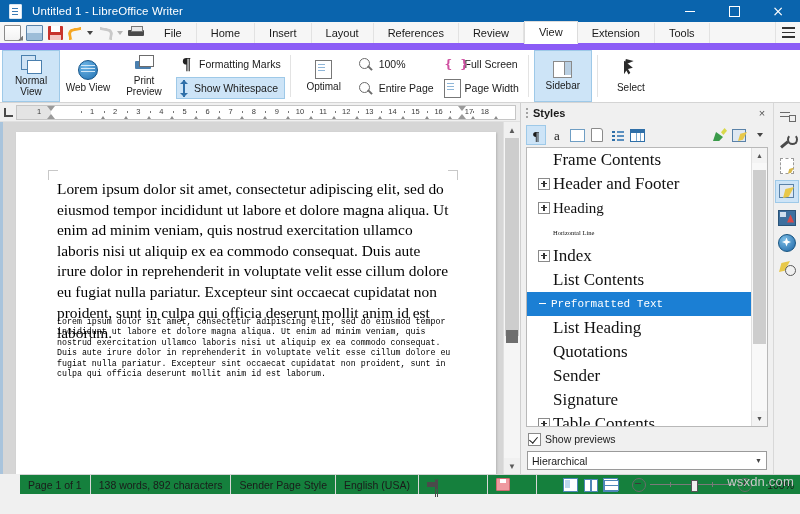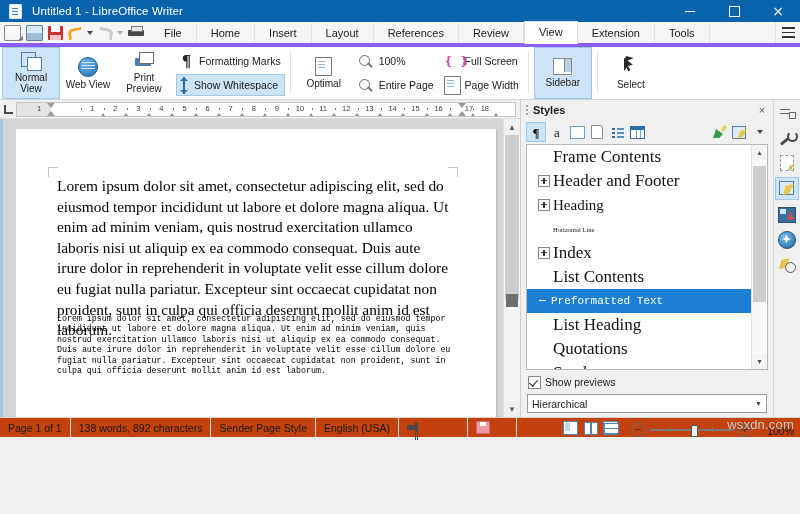--- a/index.html
+++ b/index.html
@@ -3,36 +3,36 @@
 <meta charset="utf-8">
 <style>
   html,body{margin:0;padding:0;}
   body{
     width:800px;height:514px;overflow:hidden;
     font-family:"Liberation Sans",sans-serif;
     font-size:11px;color:#1a1a1a;
     background:#f0f0f0;
     -webkit-font-smoothing:antialiased;
   }
-  .app{position:relative;width:800px;height:437px;display:flex;flex-direction:column;}
+  .app{position:relative;width:800px;height:494px;display:flex;flex-direction:column;}
 
   
   .titlebar{height:22px;background:#0a64ad;display:flex;align-items:center;flex:0 0 auto;}
   .tb-icon{width:22px;height:22px;display:flex;align-items:center;justify-content:center;margin-left:4px;}
   .doc-glyph{width:11px;height:13px;background:#fff;border:1px solid #d8e6f2;position:relative;border-radius:1px;}
   .doc-glyph:before{content:"";position:absolute;left:2px;top:3px;width:6px;height:1px;background:#3a7bb5;box-shadow:0 3px 0 #3a7bb5,0 6px 0 #3a7bb5;}
   .tb-title{color:#fff;font-size:11.5px;margin-left:6px;letter-spacing:.1px;}
   .tb-spacer{flex:1;}
   .winbtn{width:44px;height:22px;display:flex;align-items:center;justify-content:center;color:#fff;font-size:11px;}
   .minico{width:10px;height:1px;background:#fff;}
   .maxico{width:9px;height:9px;border:1px solid #fff;}
   .closeico{font-size:14px;line-height:1;font-family:"DejaVu Sans",sans-serif;}
 
   
-  .tabbar{height:21px;background:#f6f6f6;border-bottom:4px solid #8b5cf6;display:flex;align-items:flex-end;flex:0 0 auto;}
+  .tabbar{height:21px;background:#f6f6f6;border-bottom:7px solid #8b5cf6;display:flex;align-items:flex-end;flex:0 0 auto;}
   .qat{display:flex;align-items:center;height:21px;padding:0 6px 0 4px;gap:5px;}
   .qicon{width:15px;height:14px;position:relative;}
   .qi-new{background:linear-gradient(#fff,#f2f2f2);border:1px solid #8a8a8a;border-radius:1px;}
   .qi-new:after{content:"";position:absolute;right:-3px;bottom:-1px;width:5px;height:5px;background:#7a7a7a;clip-path:polygon(100% 0,100% 100%,0 100%);}
   .qi-open{background:#d8e8f6;border:1px solid #5a82a8;border-radius:1px;}
   .qi-open:after{content:"";position:absolute;left:0;bottom:0;width:15px;height:7px;background:#9dbdd8;}
   .qi-save{background:#c7322c;border-radius:1px;}
   .qi-save:after{content:"";position:absolute;left:3px;top:0;width:9px;height:6px;background:#fff;}
   .qi-save:before{content:"";position:absolute;left:2px;bottom:0;width:11px;height:5px;background:#f2c6c4;}
   .arrowL,.arrowR{width:14px;height:12px;position:relative;}
@@ -203,21 +203,21 @@
   .ts-gallery{width:16px;height:14px;background:#3c6f9e;border:1px solid #2a5378;}
   .ts-gallery:before{content:"";position:absolute;left:1px;top:1px;width:6px;height:5px;background:#cfe0ef;}
   .ts-gallery:after{content:"";position:absolute;left:8px;top:4px;width:7px;height:8px;background:#d84a4a;clip-path:polygon(50% 0,100% 100%,0 100%);}
   .ts-nav{width:16px;height:16px;border-radius:50%;background:radial-gradient(circle at 35% 30%,#7fc0e8,#1b63a4);border:1px solid #14527f;}
   .ts-nav:after{content:"";position:absolute;left:3px;top:3px;width:9px;height:9px;background:#fff;clip-path:polygon(50% 0,64% 36%,100% 50%,64% 64%,50% 100%,36% 64%,0 50%,36% 36%);}
   .ts-inspect{width:16px;height:15px;}
   .ts-inspect:before{content:"";position:absolute;left:0;top:1px;width:11px;height:11px;background:#e8c84a;clip-path:polygon(0 100%,22% 18%,100% 0,52% 88%);}
   .ts-inspect:after{content:"";position:absolute;left:6px;top:5px;width:9px;height:9px;border:1.6px solid #5a5a5a;border-radius:50%;}
 
   
-  .status{height:19px;background:#c2410c;border-top:1px solid #d4d4d4;display:flex;align-items:flex-end;font-size:10.5px;color:#1a1a1a;flex:0 0 auto;position:relative;}
+  .status{height:19px;background:#15803d;border-top:1px solid #d4d4d4;display:flex;align-items:center;font-size:10.5px;color:#1a1a1a;flex:0 0 auto;position:relative;margin-left:20px;}
   .sc{padding:0 8px;height:19px;display:flex;align-items:center;border-right:1px solid #d8d8d8;white-space:nowrap;}
   .sc.nb{border-right:none;}
   .sc.grow{flex:1;}
   .ovw{width:13px;height:11px;position:relative;}
   .ovw:before{content:"";position:absolute;left:0;top:3px;width:8px;height:5px;background:#4a4a4a;}
   .ovw:after{content:"";position:absolute;left:9px;top:1px;width:1px;height:9px;background:#4a4a4a;box-shadow:-1px -1px 0 #4a4a4a,1px -1px 0 #4a4a4a,-1px 8px 0 #4a4a4a,1px 8px 0 #4a4a4a;}
   .savedot{width:12px;height:11px;background:#ef9aa0;border:1px solid #d06b72;border-radius:1px;position:relative;}
   .savedot:after{content:"";position:absolute;left:3px;top:0;width:6px;height:4px;background:#fff;}
   .vmode{width:13px;height:12px;border:1px solid #4f86b8;background:#fff;position:relative;}
   .vmode.a:after{content:"";position:absolute;left:1px;top:1px;width:5px;height:8px;background:#bcd7ee;}

